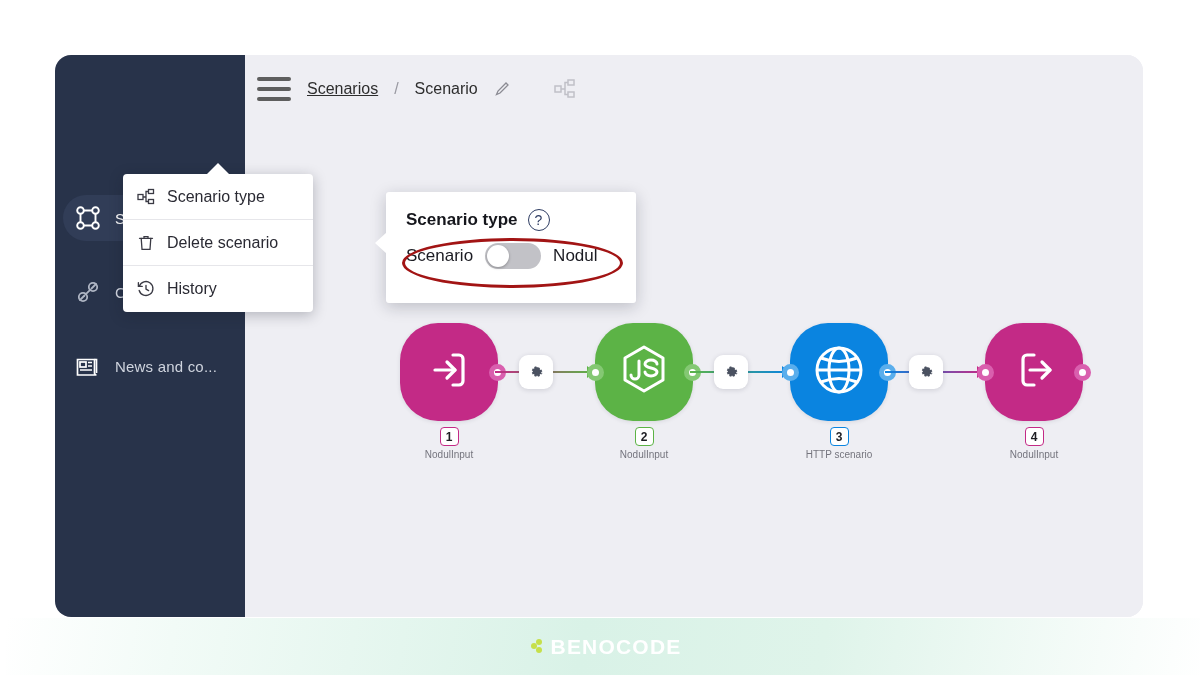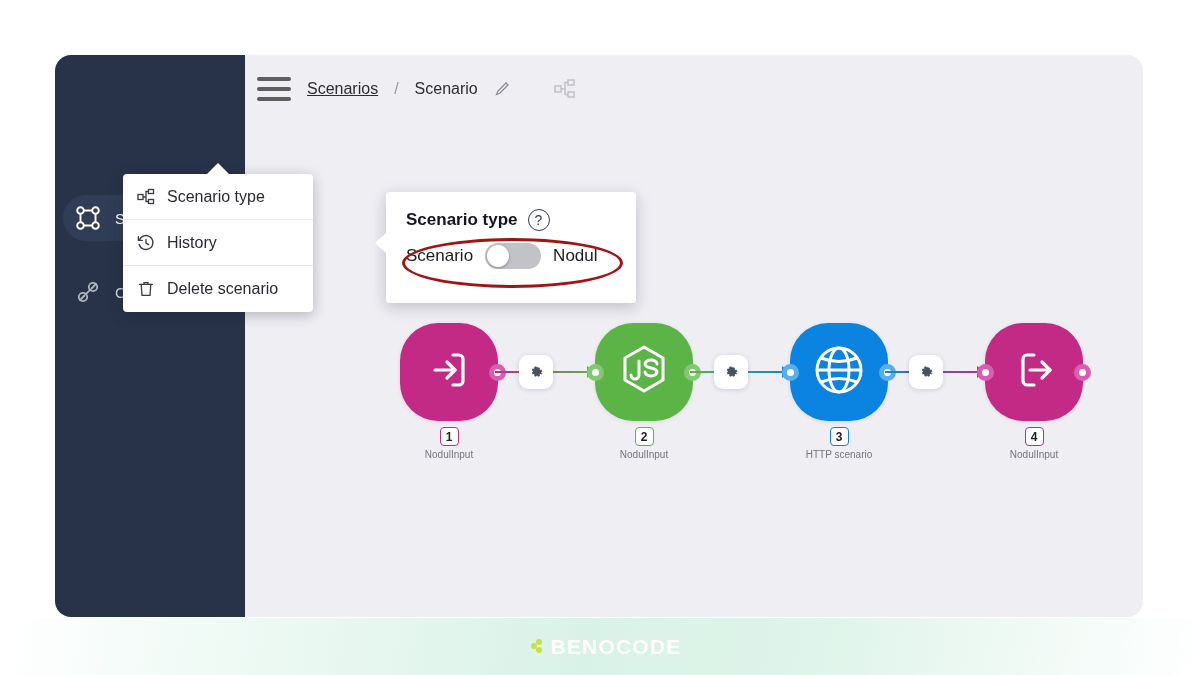--- a/index.html
+++ b/index.html
@@ -208,20 +208,33 @@
             <path d="M5 21 L9.5 16.5"></path>
               <path d="M16.5 9.5 L21 5"></path>
             <circle cx="8" cy="18" r="4.2"></circle>
               <circle cx="18" cy="8" r="4.2"></circle>
             <path d="M10.6 15.4 L15.4 10.6"></path>
           </svg>
         </span>
         <span class="nav-label">Connect</span>
       </div>
 
+      <div class="nav-item">
+        <span class="nav-icon">
+          <svg viewBox="0 0 26 26" fill="none" stroke="#ffffff" stroke-width="1.7">
+            <path d="M2.5 6.5 h17 v13.5 a2 2 0 0 0 2 2 h-19 z"></path>
+            <rect x="5" y="9" width="6" height="5"></rect>
+            <line x1="13" y1="9.5" x2="17" y2="9.5"></line>
+            <line x1="13" y1="13" x2="17" y2="13"></line>
+            <line x1="5" y1="17" x2="17" y2="17"></line>
+            <path d="M19.5 6.5 h2 v13.5"></path>
+          </svg>
+        </span>
+        <span class="nav-label">News and co...</span>
+      </div>
     </nav>
 
     <section class="canvas">
 
       <div class="topbar">
         <div class="hamburger">
           <span></span>
             <span></span>
             <span></span>
         </div>
@@ -359,37 +372,37 @@
           <rect x="1" y="6.5" width="5" height="5"></rect>
           <rect x="11.5" y="1.5" width="5" height="4"></rect>
           <rect x="11.5" y="11.5" width="5" height="4"></rect>
           <path d="M6 9 h3 M9 9 V3.5 H11.5 M9 9 V13.5 H11.5"></path>
         </svg>
       </span>
       <span>Scenario type</span>
     </div>
     <div class="menu-row">
       <span class="menu-icon">
+        <svg viewBox="0 0 18 18" fill="none" stroke="#3a3a44" stroke-width="1.3" stroke-linecap="round">
+          <path d="M2.5 4.3 h13"></path>
+          <path d="M7 4.3 V2.6 h4 v1.7"></path>
+          <path d="M4.2 4.3 L5 15.4 h8 L13.8 4.3"></path>
+        </svg>
+      </span>
+      <span>Delete scenario</span>
+    </div>
+    <div class="menu-row">
+      <span class="menu-icon">
         <svg viewBox="0 0 18 18" fill="none" stroke="#3a3a44" stroke-width="1.35" stroke-linecap="round">
           <path d="M2.3 6.2 A7 7 0 1 1 2.2 10.5"></path>
           <path d="M1.4 2.6 V6.4 H5.2"></path>
           <path d="M9 5.4 V9 L11.6 10.6"></path>
         </svg>
       </span>
       <span>History</span>
-    </div>
-    <div class="menu-row">
-      <span class="menu-icon">
-        <svg viewBox="0 0 18 18" fill="none" stroke="#3a3a44" stroke-width="1.3" stroke-linecap="round">
-          <path d="M2.5 4.3 h13"></path>
-          <path d="M7 4.3 V2.6 h4 v1.7"></path>
-          <path d="M4.2 4.3 L5 15.4 h8 L13.8 4.3"></path>
-        </svg>
-      </span>
-      <span>Delete scenario</span>
     </div>
   </div>
 
   <div class="popover">
     <div class="pop-head">
       <span class="pop-title">Scenario type</span>
       <span class="help-badge">?</span>
     </div>
     <div class="pop-toggle-row">
       <span class="toggle-label">Scenario</span>

